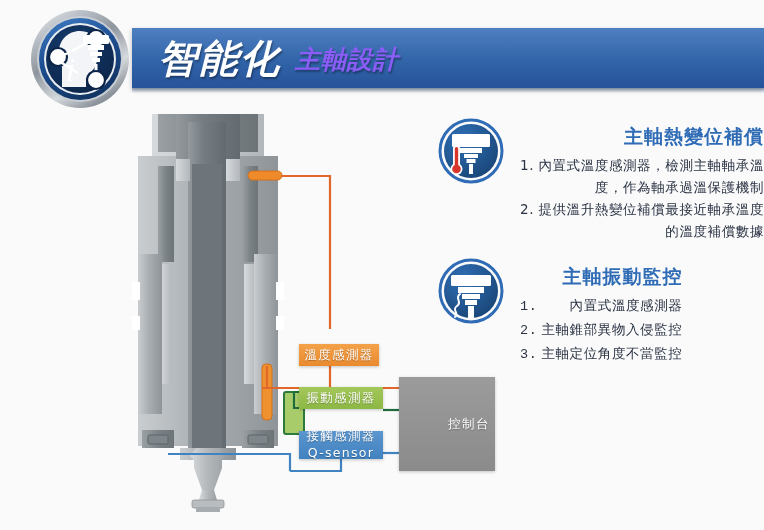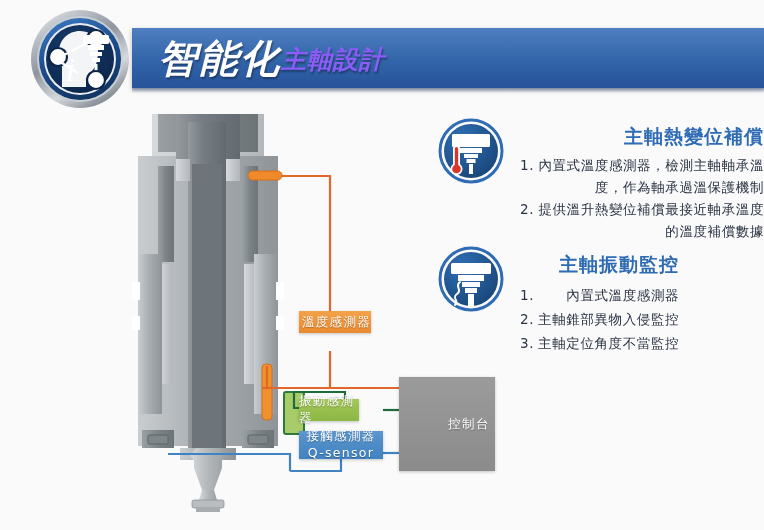--- a/index.html
+++ b/index.html
@@ -16,21 +16,21 @@
     position:absolute;left:132px;top:28px;width:632px;height:60px;
     background:linear-gradient(180deg,#4f7fc0 0%,#3a6cb0 38%,#2f61a6 62%,#27539a 100%);
     box-shadow:0 2px 5px rgba(0,0,0,.25);
   }
   .header-band:after{
     content:"";position:absolute;left:0;right:0;bottom:-5px;height:5px;
     background:linear-gradient(180deg,rgba(30,60,110,.45),rgba(30,60,110,0));
   }
   .header-text{
     position:absolute;left:158px;top:33px;height:52px;
-    display:flex;align-items:center;z-index:6;
+    display:flex;align-items:center;gap:14px;z-index:6;
     white-space:nowrap;
   }
   .title-main{
     font-size:39px;font-weight:bold;font-style:italic;color:#ffffff;
     letter-spacing:2px;
     text-shadow:1px 2px 2px rgba(0,0,0,.35);
   }
   .title-sub{
     font-size:25px;font-weight:bold;font-style:italic;color:#8b5cf6;
     letter-spacing:1px;
@@ -50,34 +50,34 @@
 
   
   .box{
     position:absolute;display:flex;flex-direction:column;
     align-items:center;justify-content:center;
     color:#ffffff;font-size:12.5px;letter-spacing:1.3px;
     text-shadow:0 1px 1px rgba(0,0,0,.30);
     box-shadow:0 1px 3px rgba(0,0,0,.22);
     line-height:1.35;
   }
-  .box-temp{left:299px;top:311px;width:72px;height:22px;
-    background:linear-gradient(180deg,#f3a24a,#ea8a2e);align-items:flex-end;}
-  .box-vib{left:299px;top:399px;width:60px;height:22px;
+  .box-temp{left:299px;top:344px;width:80px;height:22px;
+    background:linear-gradient(180deg,#f3a24a,#ea8a2e);}
+  .box-vib{left:299px;top:387px;width:84px;height:22px;
     background:linear-gradient(180deg,#a4c75a,#8cb844);}
   .box-touch{left:299px;top:431px;width:84px;height:28px;
     background:linear-gradient(180deg,#5b96cf,#4182c0);}
   .box-ctrl{left:399px;top:377px;width:52px;height:94px;
     background:linear-gradient(180deg,#9b9b9b,#8b8b8b);
     font-size:12.5px;letter-spacing:1.5px;padding-left:44px;}
 
   
   .feature{position:absolute;display:flex;align-items:flex-start;text-align:right;}
   .feature-1{left:438px;top:118px;}
-  .feature-2{left:438px;top:246px;}
+  .feature-2{left:438px;top:258px;font-family:Liberation Mono, monospace;}
   .ficon{width:66px;height:66px;flex:0 0 66px;}
   .ftext{margin-left:16px;padding-top:6px;}
   .fhead{
     font-size:19px;font-weight:bold;color:#2f6cb5;
     letter-spacing:1px;margin-bottom:5px;
     text-shadow:0 1px 0 rgba(255,255,255,.6);
   }
   .flist{list-style:none;margin:0;padding:0;}
   .flist li{
     font-size:13.5px;color:#2b3444;line-height:1.62;

